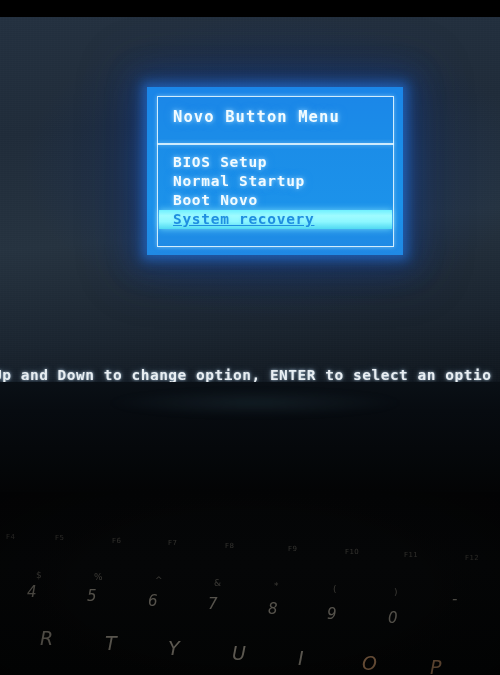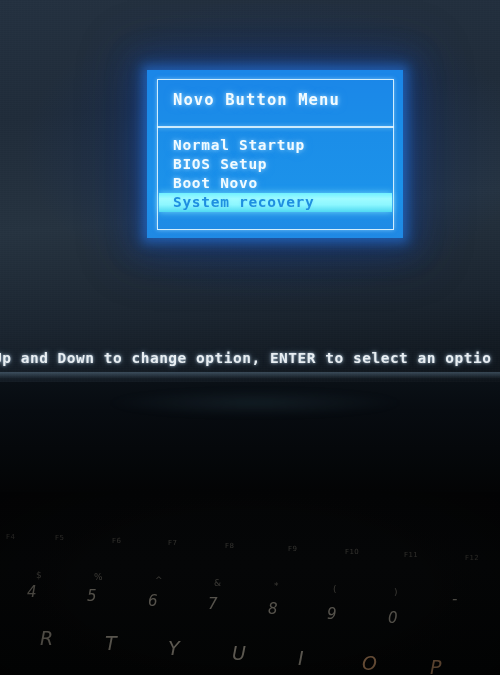--- a/index.html
+++ b/index.html
@@ -3,21 +3,21 @@
 <meta charset="utf-8">
 <style>
   html,body{margin:0;padding:0;background:#000;}
   body{
     width:500px;height:675px;position:relative;overflow:hidden;
     font-family:"DejaVu Sans Mono","Liberation Mono",monospace;
   }
 
   
   #screen{
-    position:absolute;left:0;top:0;width:500px;height:382px;
+    position:absolute;left:0;top:17px;width:500px;height:382px;
     background:
       radial-gradient(ellipse 330px 200px at 274px 150px, rgba(30,90,190,0.42) 0%, rgba(18,48,104,0.20) 48%, rgba(0,0,0,0) 76%),
       linear-gradient(175deg,#23303f 0%,#1f2b39 28%,#25323f 55%,#1a242f 78%,#0d1319 100%);
     overflow:hidden;
   }
   #screen:after{ 
     content:"";position:absolute;inset:0;pointer-events:none;
     background-image:
       repeating-linear-gradient(0deg,rgba(255,255,255,0.022) 0px,rgba(0,0,0,0) 1px,rgba(0,0,0,0) 2px),
       repeating-linear-gradient(90deg,rgba(255,255,255,0.014) 0px,rgba(0,0,0,0) 1px,rgba(0,0,0,0) 3px);
@@ -61,20 +61,21 @@
     color:#f2fbff;white-space:nowrap;
     text-shadow:0 0 4px rgba(150,215,255,0.9),0 0 8px rgba(105,185,255,0.5);
   }
   .menu-item.selected{
     background:linear-gradient(180deg,#6ff0ff 0%,#9ffbff 30%,#8df7ff 62%,#4fd9f2 100%);
     margin-left:12px;margin-right:11px;padding-left:14px;
     color:#1f8fe0;
     text-shadow:0 0 3px rgba(120,225,255,0.8);
     box-shadow:0 0 7px rgba(140,240,255,0.75);
     filter:blur(.35px);
+    text-decoration:underline;
   }
 
   
   #status-line{
     position:absolute;left:0;top:350px;width:500px;
     white-space:nowrap;
     font-size:14.5px;letter-spacing:0.5px;font-weight:bold;
     color:#e8eef2;
     text-shadow:0 0 3px rgba(200,225,245,0.8),0 0 7px rgba(150,190,225,0.4);
     z-index:4;
@@ -125,22 +126,22 @@
 <div id="screen">
 
   <div id="novo-panel">
     <div id="novo-inner-border"></div>
 
     <div class="menu-title">Novo Button Menu</div>
 
     <div id="title-divider"></div>
 
     <div id="menu-items">
+      <div class="menu-item">BIOS Setup</div>
       <div class="menu-item">Normal Startup</div>
-      <div class="menu-item">BIOS Setup</div>
       <div class="menu-item">Boot Novo</div>
       <div class="menu-item selected">System recovery</div>
     </div>
   </div>
 
   <div id="status-line">Up and Down to change option, ENTER to select an optio</div>
   <div id="status-underglow"></div>
 </div>
 
 <div id="bezel">

